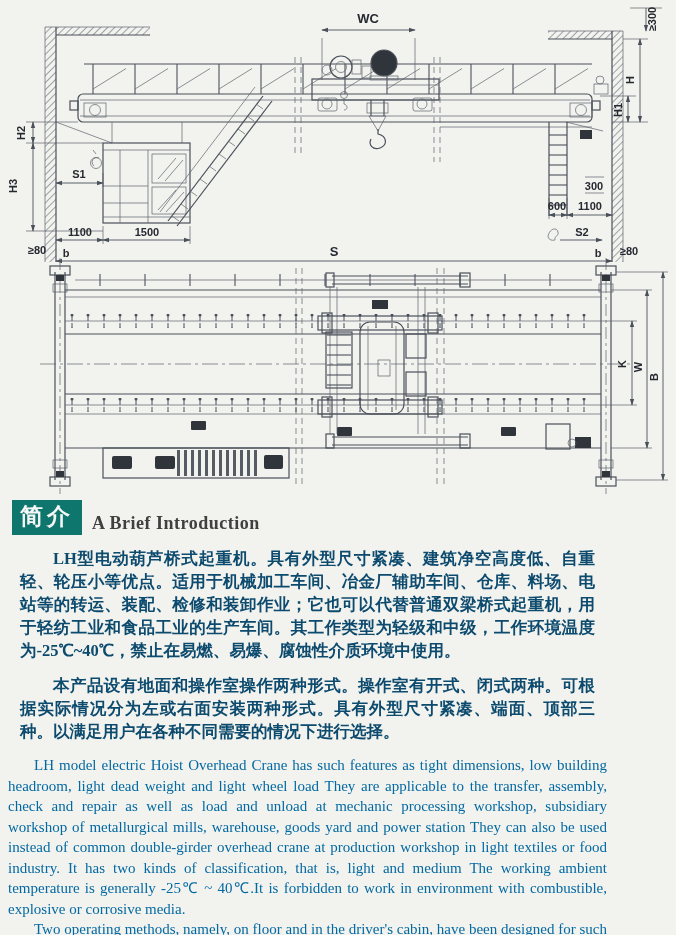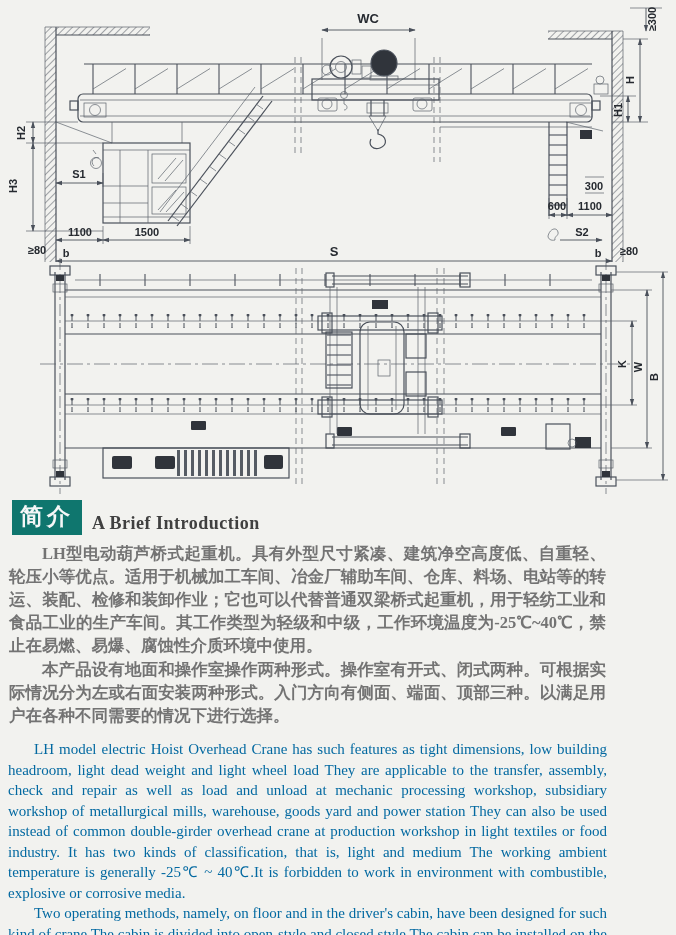--- a/index.html
+++ b/index.html
@@ -15,22 +15,22 @@
   .dim{stroke:#4a505a;stroke-width:0.9;fill:none;}
   .dk{fill:#30343b;stroke:none;}
   .lbl{font:600 11px "Liberation Sans",sans-serif;fill:#262a30;}
   .lblb{font:700 13px "Liberation Sans",sans-serif;fill:#262a30;}
   .intro{padding:0 10px 0 8px;}
   .intro-head{display:flex;align-items:flex-end;gap:10px;margin:3px 0 7px 4px;}
   .badge{background:#0f766e;color:#f5f7f7;font:700 23px/1 "Liberation Sans",sans-serif;
          padding:5px 8px 7px 8px;letter-spacing:4px;}
   .head-title{font:700 18px "Liberation Serif",serif;color:#404040;padding-bottom:1px;
               letter-spacing:0.5px;}
-  p.cn{font:700 16.5px/23px "Liberation Serif",serif;color:#737373;text-align:justify;
-       text-indent:33px;margin:1px;}
+  p.cn{font:700 16.5px/23px "Liberation Serif",serif;color:#0c4a6e;text-align:justify;
+       text-indent:33px;margin:12px;}
   p.en{font:400 15px/20.5px "Liberation Serif",serif;color:#0369a1;text-align:justify;
        text-indent:26px;margin:0;}
   p.en.first{margin-top:12px;}
 </style>
 </head>
 <body>
 
 <div class="page">
 
 <svg width="676" height="497" viewBox="0 0 676 497">
@@ -354,18 +354,18 @@
     </g>
   </g>
 </svg>
 
 <div class="intro">
   <div class="intro-head">
     <span class="badge">简介</span>
     <span class="head-title">A Brief Introduction</span>
   </div>
   <p class="cn">LH型电动葫芦桥式起重机。具有外型尺寸紧凑、建筑净空高度低、自重轻、轮压小等优点。适用于机械加工车间、冶金厂辅助车间、仓库、料场、电站等的转运、装配、检修和装卸作业；它也可以代替普通双梁桥式起重机，用于轻纺工业和食品工业的生产车间。其工作类型为轻级和中级，工作环境温度为-25℃~40℃，禁止在易燃、易爆、腐蚀性介质环境中使用。</p>
-  <p class="cn">本产品设有地面和操作室操作两种形式。操作室有开式、闭式两种。可根据实际情况分为左或右面安装两种形式。入门方向有侧面、端面、顶部三种。以满足用户在各种不同需要的情况下进行选择。</p>
+  <p class="cn">本产品设有地面和操作室操作两种形式。操作室有开式、闭式两种。可根据实际情况分为左或右面安装两种形式。具有外型尺寸紧凑、端面、顶部三种。以满足用户在各种不同需要的情况下进行选择。</p>
   <p class="en first">LH model electric Hoist Overhead Crane has such features as tight dimensions, low building headroom, light dead weight and light wheel load They are applicable to the transfer, assembly, check and repair as well as load and unload at mechanic processing workshop, subsidiary workshop of metallurgical mills, warehouse, goods yard and power station They can also be used instead of common double-girder overhead crane at production workshop in light textiles or food industry. It has two kinds of classification, that is, light and medium The working ambient temperature is generally -25℃ ~ 40℃.It is forbidden to work in environment with combustible, explosive or corrosive media.</p>
   <p class="en">Two operating methods, namely, on floor and in the driver's cabin, have been designed for such kind of crane The cabin is divided into open-style and closed style The cabin can be installed on the left or right according to actual conditions The operator can enter the cabin from one side, rear or top, which depends on the different user's requirements.</p>
 </div>
 
 </div>
 
 </body></html>

